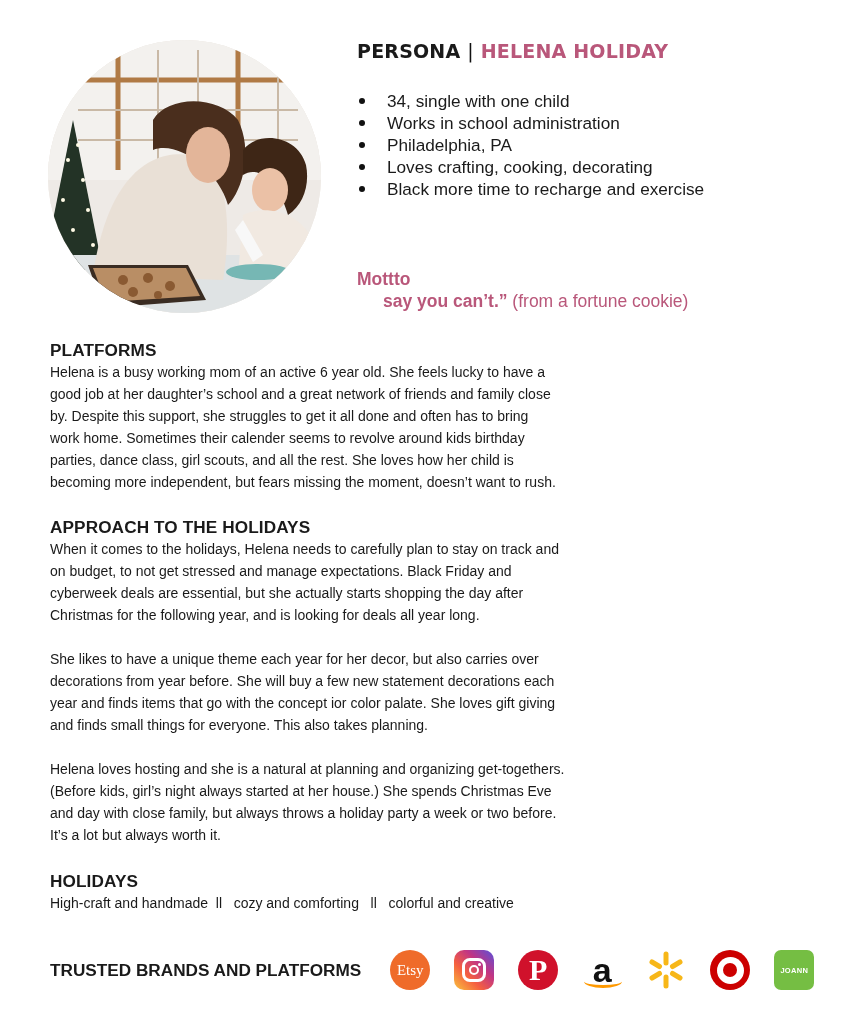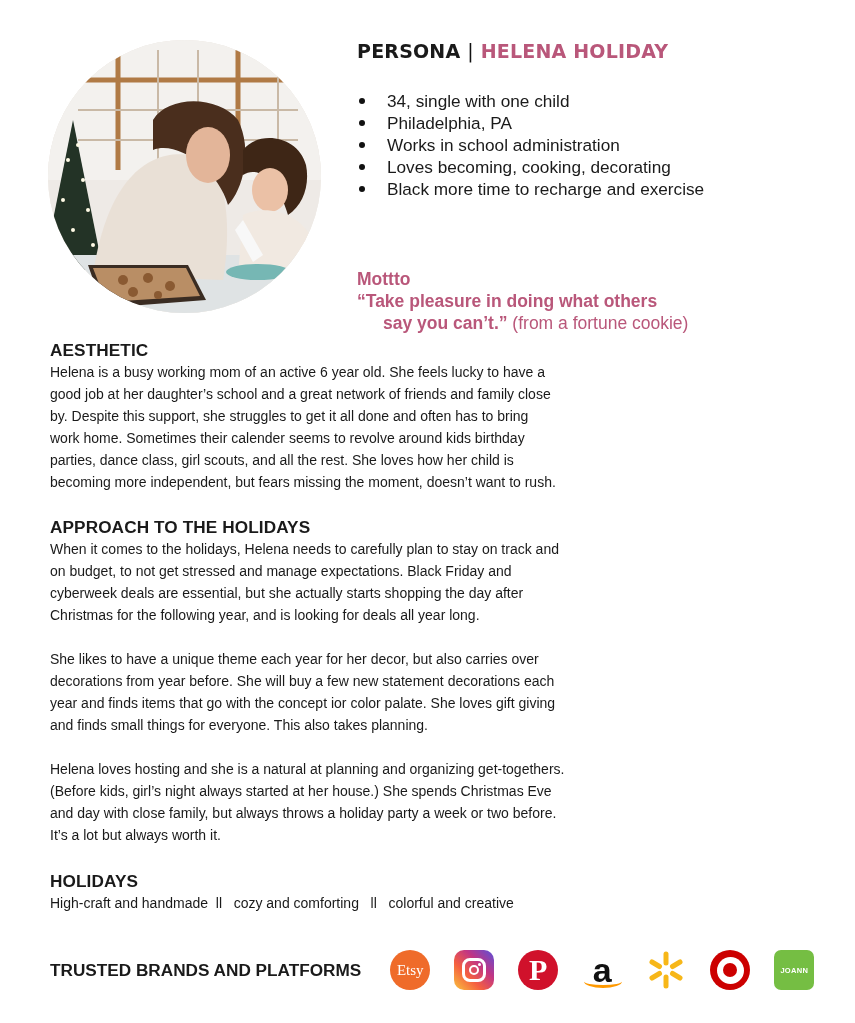--- a/index.html
+++ b/index.html
@@ -120,34 +120,33 @@
 </div>
 
 <h1 class="title">
   <span>PERSONA</span>
   <span class="sep">|</span>
   <span class="name">HELENA HOLIDAY</span>
 </h1>
 
 <ul class="facts">
   <li>34, single with one child</li>
+  <li>Works in school administration</li>
   <li>Philadelphia, PA</li>
-  <li>Works in school administration</li>
-  <li>Loves becoming, cooking, decorating</li>
+  <li>Loves crafting, cooking, decorating</li>
   <li>Black more time to recharge and exercise</li>
 </ul>
 
 <div class="motto">
   <div class="label">Mottto</div>
-  <div class="quote">“Take pleasure in doing what others</div>
   <div class="quote2"><b>say you can’t.”</b><span class="src"> (from a fortune cookie)</span></div>
 </div>
 
 <div class="section sec-bg">
-  <h2>AESTHETIC</h2>
+  <h2>PLATFORMS</h2>
   <p>Helena is a busy working mom of an active 6 year old. She feels lucky to have a
 good job at her daughter’s school and a great network of friends and family close
 by. Despite this support, she struggles to get it all done and often has to bring
 work home. Sometimes their calender seems to revolve around kids birthday
 parties, dance class, girl scouts, and all the rest. She loves how her child is
 becoming more independent, but fears missing the moment, doesn’t want to rush.</p>
 </div>
 
 <div class="section sec-ap">
   <h2>APPROACH TO THE HOLIDAYS</h2>

